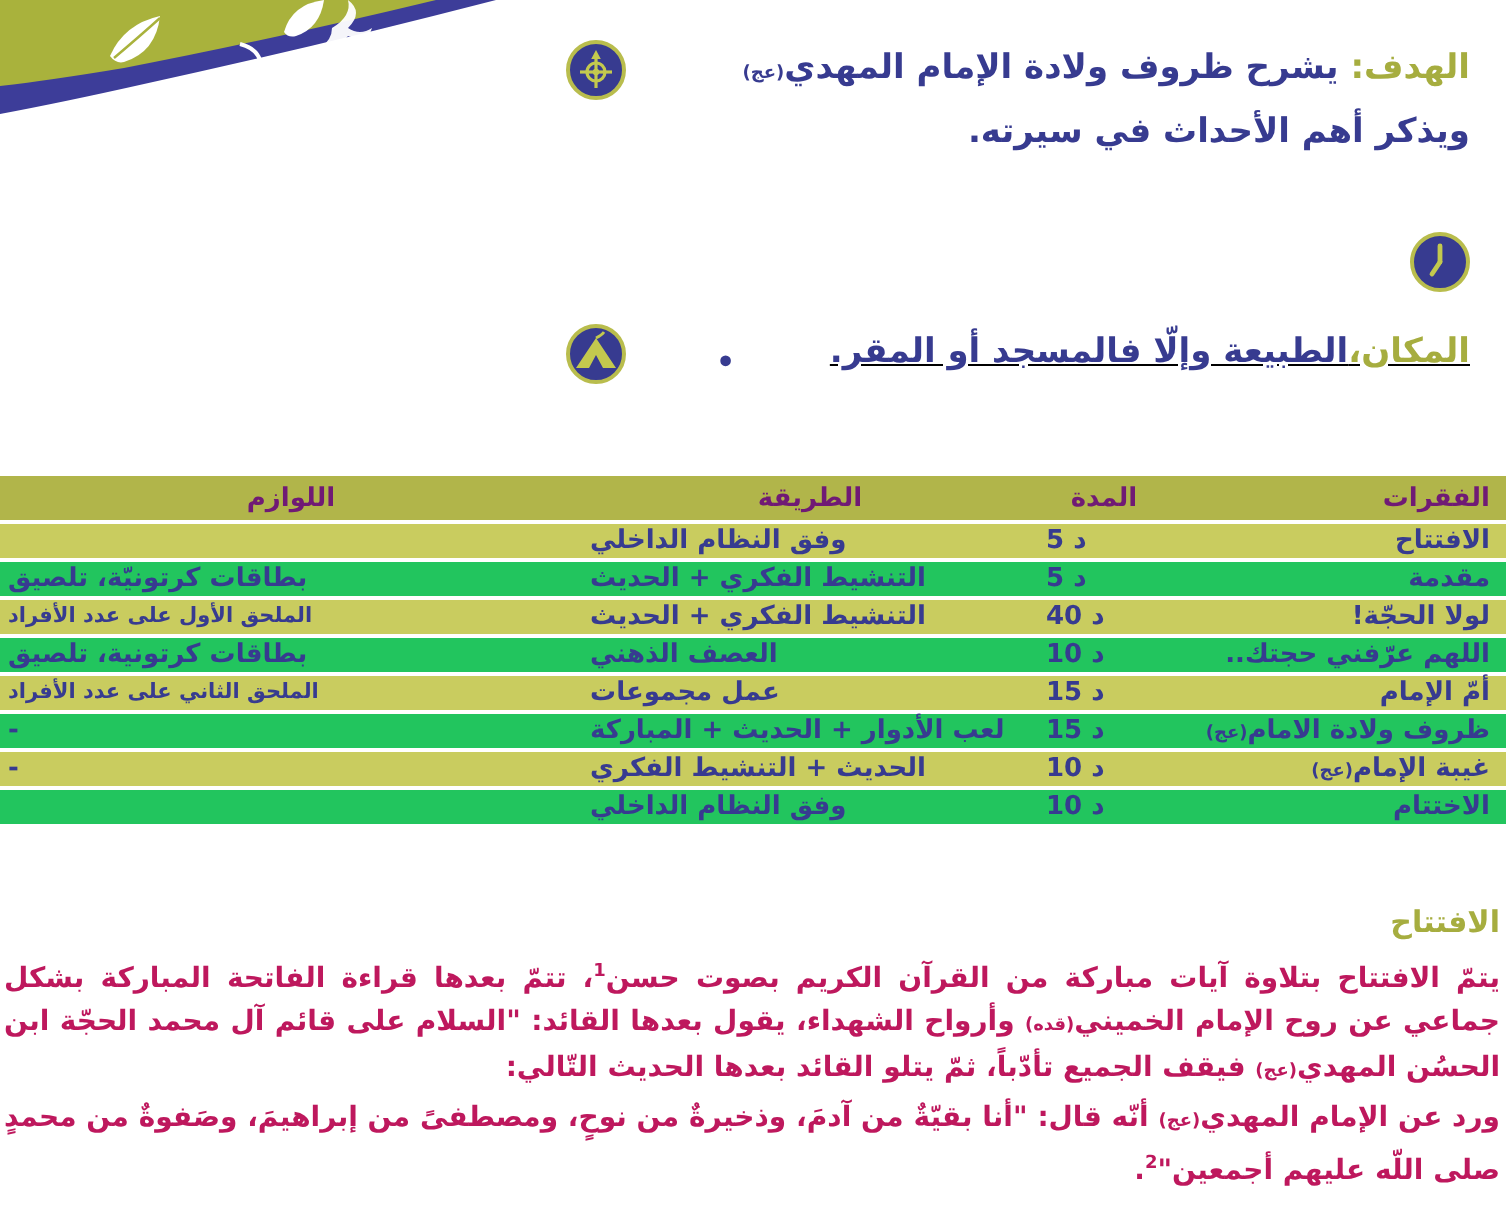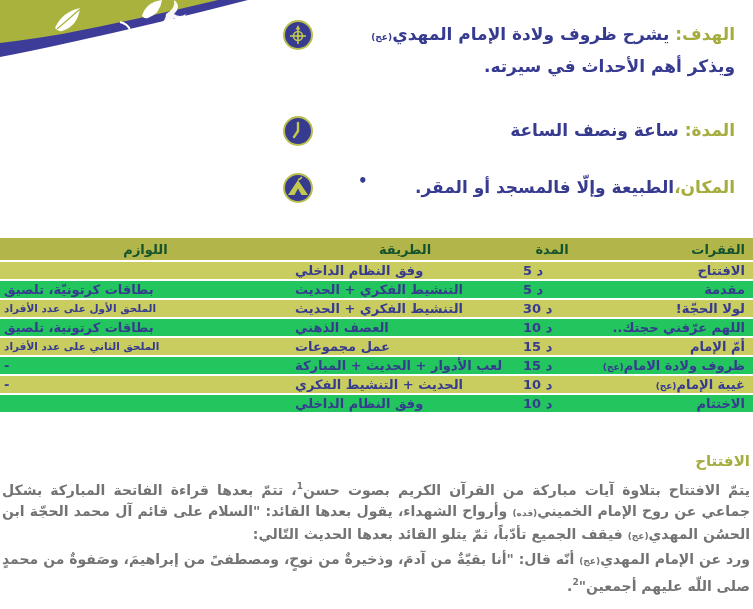--- a/index.html
+++ b/index.html
@@ -11,45 +11,45 @@
   }
   
   .corner { position:absolute; top:0; left:0; width:260px; height:62px; }
   
   .info-row { position:absolute; right:18px; display:flex; flex-direction:row; align-items:flex-start; gap:10px; }
   .info-icon { width:30px; height:30px; flex:0 0 auto; }
   .info-text { width:412px; text-align:right; font-size:17px; line-height:29px; color:#373b90; }
   .info-label { color:#a6ad3f; }
   #row-goal { top:20px; }
   #row-duration { top:116px; }
-  #row-location { top:173px; }
+  #row-location { top:162px;text-decoration:underline; }
   .bullet { position:absolute; left:358px; top:172px; font-size:15px; color:#373b90; }
   .hon { font-size:9px; }
   
   table.sched {
     position:absolute; top:236px; left:0; width:753px;
     border-collapse:separate; border-spacing:0 2px;
     font-size:13px; color:#373b90; font-weight:bold;
   }
   table.sched th {
-    background:#b1b54a; color:#14532d; height:22px;
+    background:#b1b54a; color:#701a75; height:22px;
     font-size:13px; font-weight:bold; text-align:center; padding:1px 4px;
   }
   table.sched td { height:17px; text-align:left; padding:1px 4px; line-height:1.05; }
   table.sched tr.dark td { background:#c9cc5f; }
   table.sched tr.light td { background:#22c55e; }
   table.sched th.col-seg, table.sched td.col-seg { text-align:right; padding-right:8px; }
   td.col-dur { direction:ltr; }
   td.small { font-size:10.5px; }
   .col-seg { width:168px; } .col-dur { width:66px; } .col-met { width:228px; } .col-sup { width:291px; }
   
   .opening { position:absolute; top:452px; right:3px; left:2px; }
   .opening-heading { color:#a6ad3f; font-size:15px; text-align:right; margin-bottom:6px; }
   .opening p {
-    color:#737373; font-size:14px; line-height:21px;
+    color:#be185d; font-size:14px; line-height:21px;
     text-align:justify; direction:rtl;
   }
   .opening p + p { margin-top:2px; }
   sup.fn { font-size:9px; vertical-align:super; }
 </style>
 </head>
 <body>
 
 <svg class="corner" viewBox="0 0 260 62" aria-hidden="true">
   <path d="M0 0 H248 Q155 24 72 42 Q32 51 0 57 Z" fill="#3d3d99"></path>
@@ -69,21 +69,20 @@
     <circle cx="15" cy="15" r="14" fill="#373b90" stroke="#b9bd4d" stroke-width="2"></circle>
     <circle cx="15" cy="16" r="4.5" fill="none" stroke="#c3c94e" stroke-width="1.6"></circle>
     <line x1="15" y1="8" x2="15" y2="24" stroke="#c3c94e" stroke-width="1.6"></line>
     <line x1="7" y1="16" x2="23" y2="16" stroke="#c3c94e" stroke-width="1.6"></line>
     <path d="M15 5 L17.4 9.5 H12.6 Z" fill="#c3c94e"></path>
     <circle cx="15" cy="16" r="1.6" fill="#c3c94e"></circle>
   </svg>
 </div>
 
 <div class="info-row" id="row-duration">
-  <div class="info-text"><span class="info-label">المدة: </span><span>ساعة ونصف الساعة</span></div>
   <svg class="info-icon" viewBox="0 0 30 30">
     <circle cx="15" cy="15" r="14" fill="#373b90" stroke="#b9bd4d" stroke-width="2"></circle>
     <line x1="15" y1="15" x2="15" y2="7" stroke="#c3c94e" stroke-width="2.4" stroke-linecap="round"></line>
     <line x1="15" y1="15" x2="11" y2="21" stroke="#c3c94e" stroke-width="2.4" stroke-linecap="round"></line>
   </svg>
 </div>
 
 <div class="info-row" id="row-location">
   <div class="info-text"><span class="info-label">المكان،</span><span>الطبيعة وإلّا فالمسجد أو المقر.</span></div>
   <svg class="info-icon" viewBox="0 0 30 30">
@@ -111,21 +110,21 @@
       <td class="col-sup"></td>
     </tr>
     <tr class="light">
       <td class="col-seg">مقدمة</td>
       <td class="col-dur">5 د</td>
       <td class="col-met">التنشيط الفكري + الحديث</td>
       <td class="col-sup">بطاقات كرتونيّة، تلصيق</td>
     </tr>
     <tr class="dark">
       <td class="col-seg">لولا الحجّة!</td>
-      <td class="col-dur">30 د</td>
+      <td class="col-dur">40 د</td>
       <td class="col-met">التنشيط الفكري + الحديث</td>
       <td class="col-sup small">الملحق الأول على عدد الأفراد</td>
     </tr>
     <tr class="light">
       <td class="col-seg">اللهم عرّفني حجتك..</td>
       <td class="col-dur">10 د</td>
       <td class="col-met">العصف الذهني</td>
       <td class="col-sup">بطاقات كرتونية، تلصيق</td>
     </tr>
     <tr class="dark">

